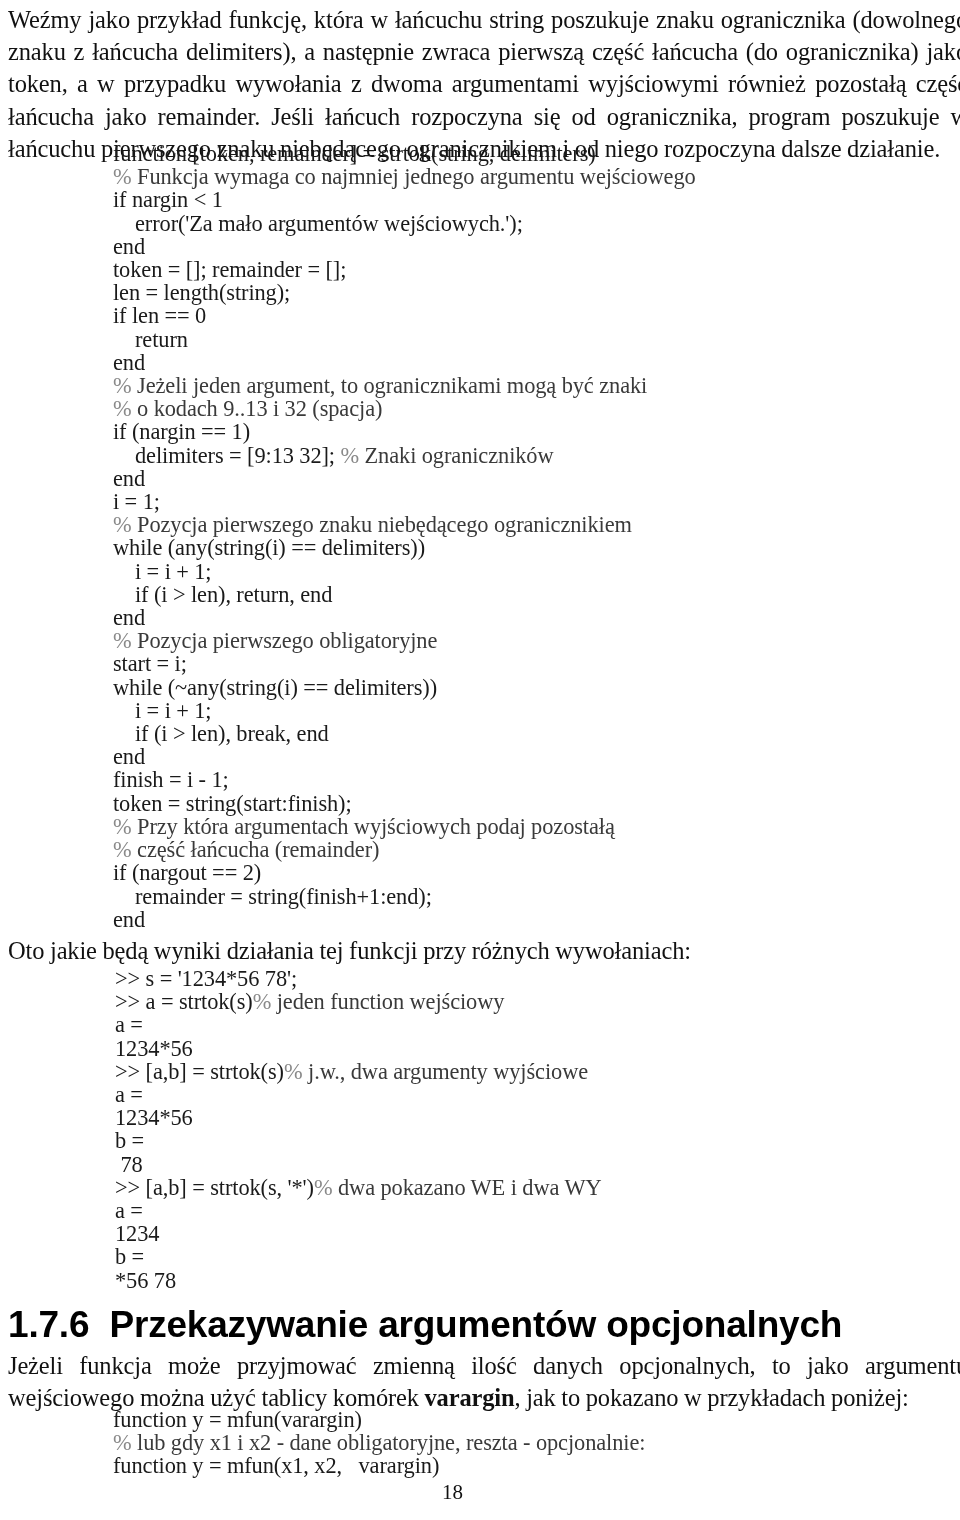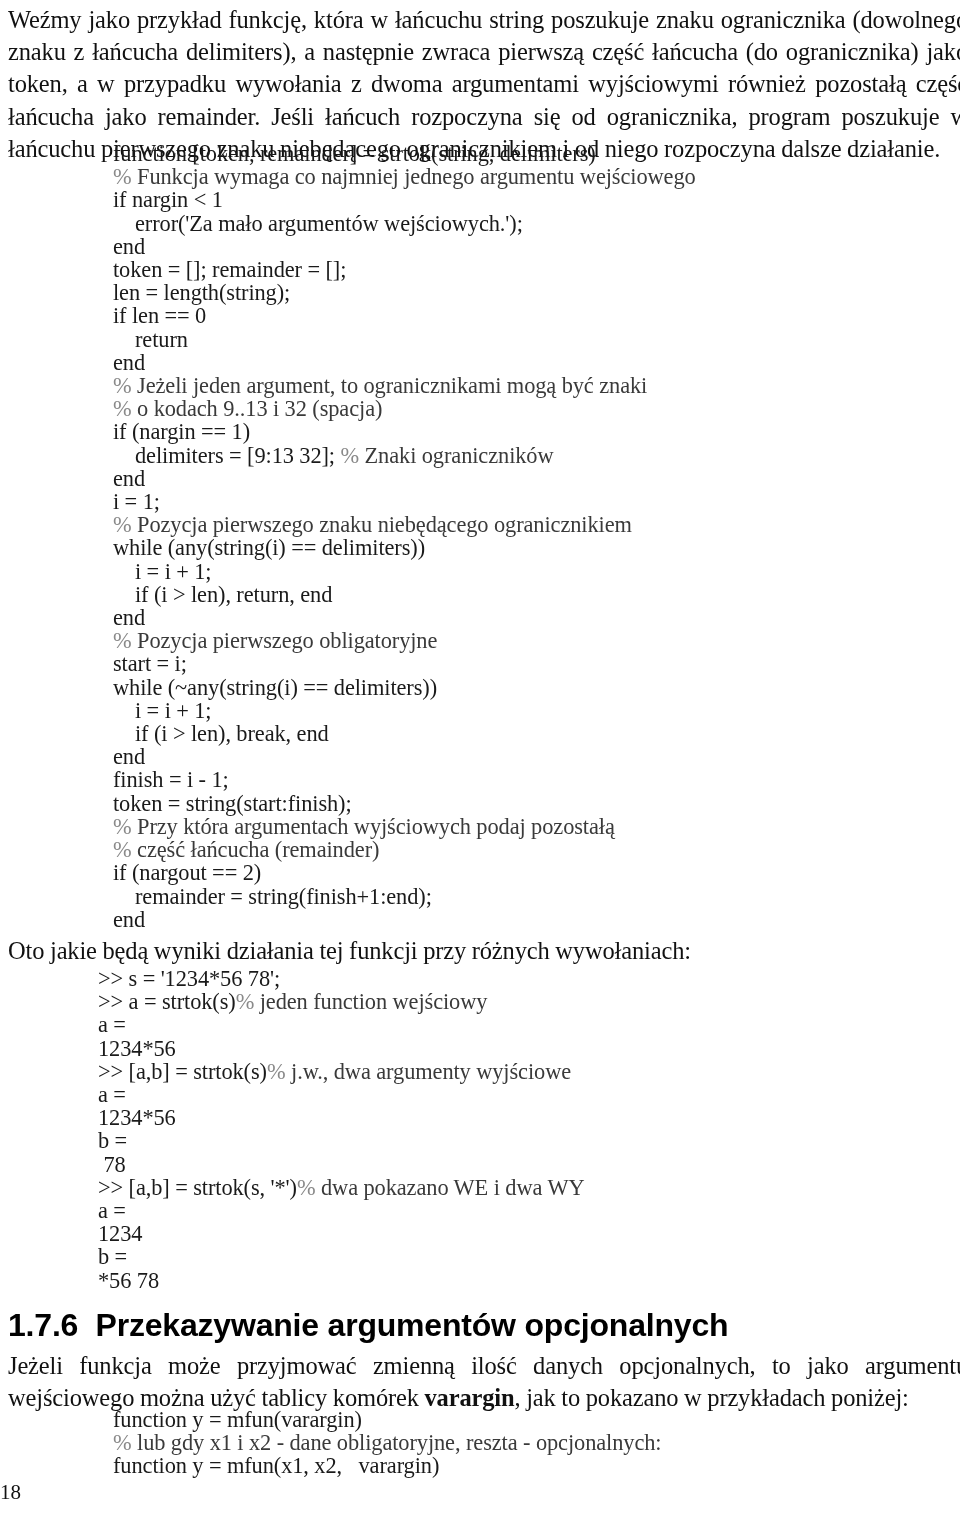--- a/index.html
+++ b/index.html
@@ -59,30 +59,30 @@
     top: 142px;
   }
   #para-oto {
     position: absolute;
     left: 0;
     top: 935px;
     width: 960px;
   }
   #code-results {
     position: absolute;
-    left: 98px;
+    left: 115px;
     top: 967px;
   }
   .section-heading {
     position: absolute;
     left: 8px;
     top: 1308px;
     font-family: "Liberation Sans", "DejaVu Sans", sans-serif;
     font-weight: bold;
-    font-size: 32px;
+    font-size: 37px;
     line-height: 34px;
     color: #000000;
     letter-spacing: -0.2px;
     white-space: pre;
   }
   #para-varargin {
     position: absolute;
     left: 0;
     top: 1350px;
     width: 960px;
@@ -90,21 +90,21 @@
   #code-varargin {
     position: absolute;
     left: 113px;
     top: 1408px;
   }
   .page-number {
     position: absolute;
     left: 0;
     top: 1480px;
     width: 905px;
-    text-align: left;
+    text-align: center;
     font-family: "Liberation Serif", "DejaVu Serif", serif;
     font-size: 21px;
     color: #111111;
   }
   b.bold-inline { font-weight: bold; margin-top: 23px; }
 </style>
 </head>
 <body>
 
 <div class="page">
@@ -161,18 +161,18 @@
 a =
 1234
 b =
 *56 78</pre>
 
   <div class="section-heading">1.7.6  Przekazywanie argumentów opcjonalnych</div>
 
   <p class="body-para" id="para-varargin"><span>Jeżeli funkcja może przyjmować zmienną ilość danych opcjonalnych, to jako argumentu wejściowego można użyć tablicy komórek </span><b class="bold-inline">varargin</b><span>, jak to pokazano w przykładach poniżej:</span></p>
 
   <pre class="code-block" id="code-varargin">function y = mfun(varargin)
-<span class="pct">%</span><span class="cmt"> lub gdy x1 i x2 - dane obligatoryjne, reszta - opcjonalnych:</span>
+<span class="pct">%</span><span class="cmt"> lub gdy x1 i x2 - dane obligatoryjne, reszta - opcjonalnie:</span>
 function y = mfun(x1, x2,   varargin)</pre>
 
   <div class="page-number">18</div>
 
 </div>
 
 </body></html>

